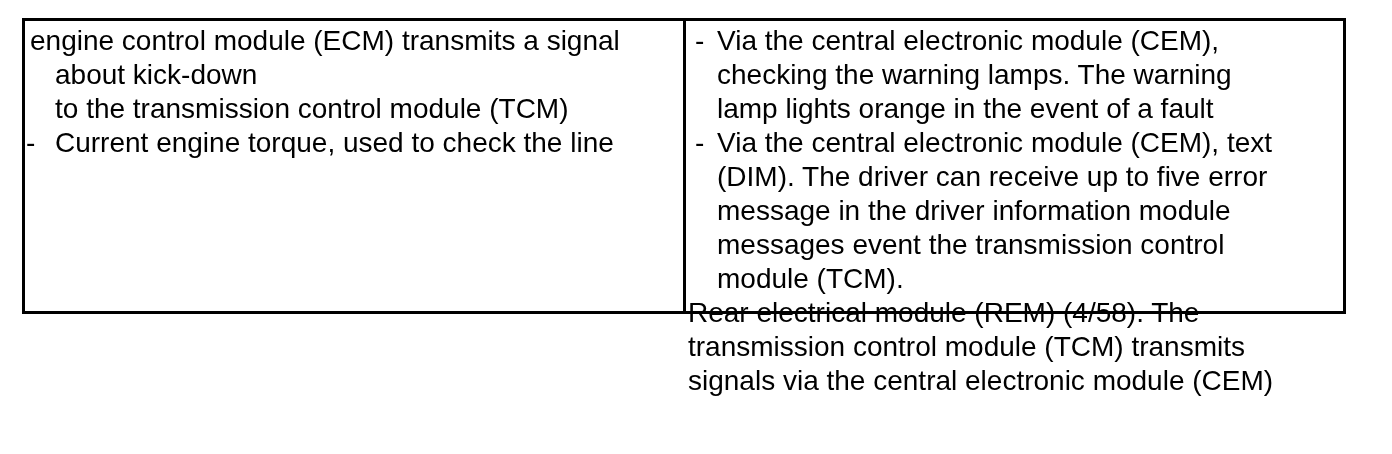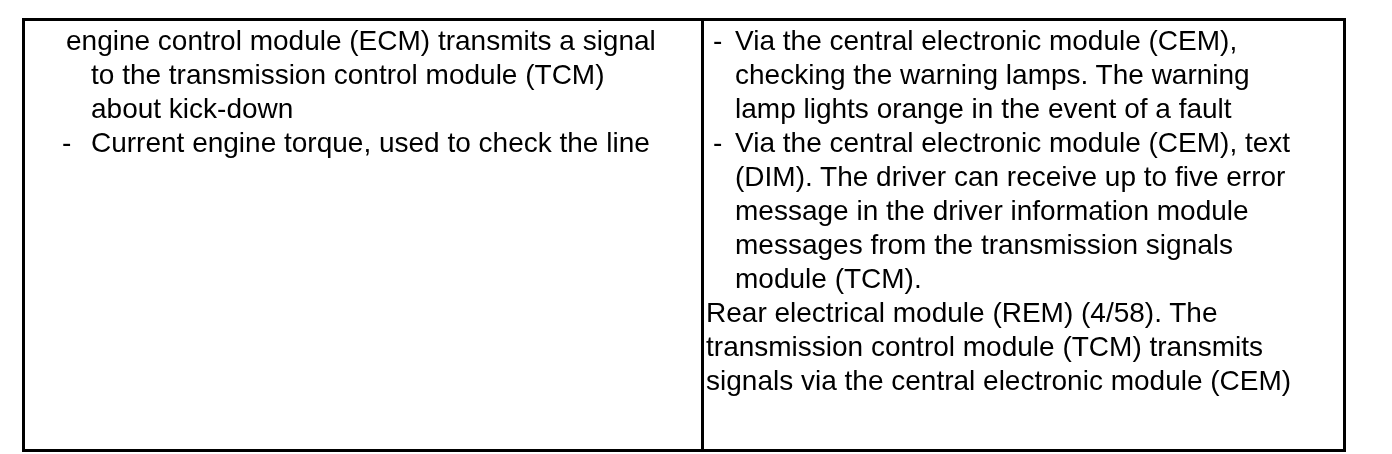--- a/index.html
+++ b/index.html
@@ -13,26 +13,25 @@
     position: relative;
     overflow: hidden;
     font-family: "Liberation Sans", "DejaVu Sans", sans-serif;
     color: #000000;
   }
   .sig-table {
     position: absolute;
     left: 22px;
     top: 18px;
     width: 1324px;
-    height: 434px;
+    height: 296px;
     box-sizing: border-box;
     border: 3px solid #000000;
     display: flex;
     background: #ffffff;
-    padding-left: 36px;
   }
   .cell {
     box-sizing: border-box;
     overflow: visible;
   }
   .cell-left {
     width: 661px;
     border-right: 3px solid #000000;
     padding: 3px 0 0 5px;
   }
@@ -65,32 +64,32 @@
     font-weight: normal;
   }
 </style>
 </head>
 <body>
 
 <div class="sig-table">
 
   <div class="cell cell-left">
     <div class="line">engine control module (ECM) transmits a signal</div>
+    <div class="line indent">about kick-down</div>
     <div class="line indent">to the transmission control module (TCM)</div>
-    <div class="line indent">about kick-down</div>
     <div class="line"><span class="dash">-</span><span>Current engine torque, used to check the line</span></div>
   </div>
 
   <div class="cell cell-right">
     <div class="line"><span class="dash">-</span><span>Via the central electronic module (CEM),</span></div>
     <div class="line indent">checking the warning lamps. The warning</div>
     <div class="line indent">lamp lights orange in the event of a fault</div>
     <div class="line"><span class="dash">-</span><span>Via the central electronic module (CEM), text</span></div>
     <div class="line indent">(DIM). The driver can receive up to five error</div>
     <div class="line indent">message in the driver information module</div>
-    <div class="line indent">messages from the transmission signals</div>
+    <div class="line indent">messages event the transmission control</div>
     <div class="line indent">module (TCM).</div>
     <div class="line"><span class="bold-seg">Rear electrical module (REM)</span><span> (4/58). The</span></div>
     <div class="line">transmission control module (TCM) transmits</div>
     <div class="line">signals via the central electronic module (CEM)</div>
   </div>
 
 </div>
 
 </body></html>

